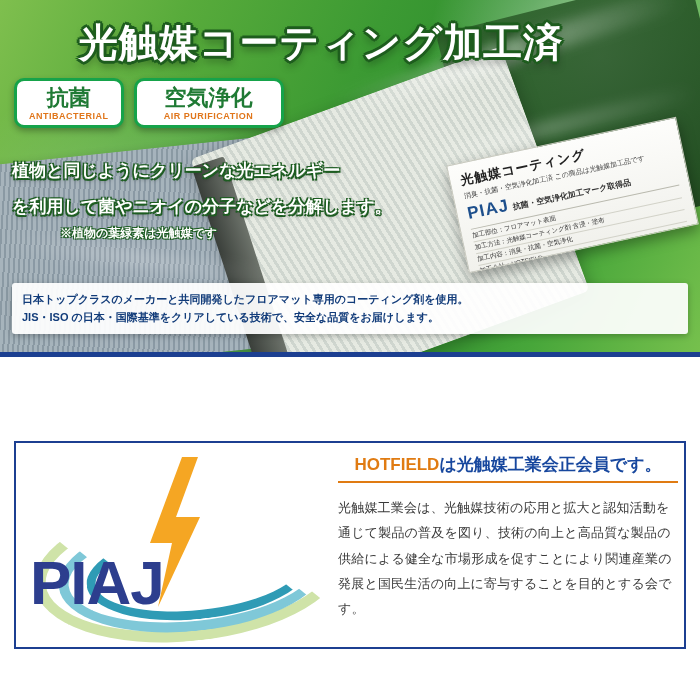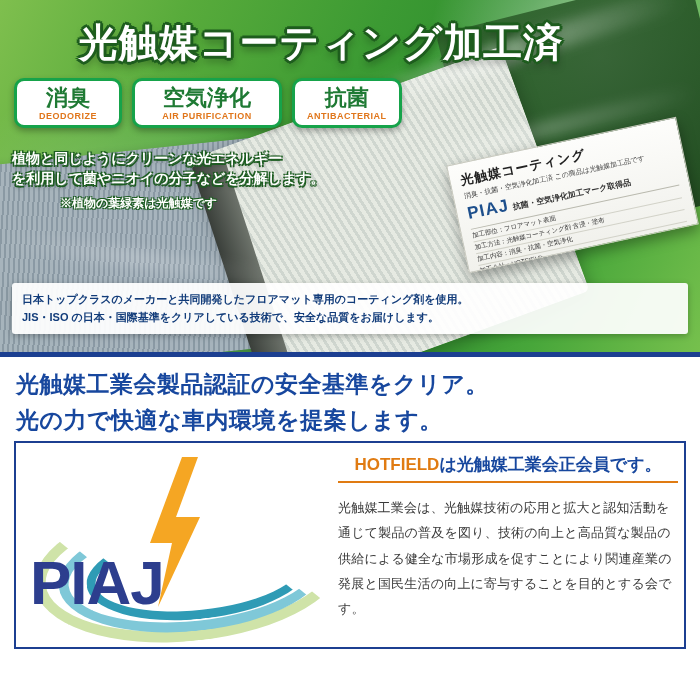--- a/index.html
+++ b/index.html
@@ -133,29 +133,30 @@
   }
   .badge.wide { min-width: 120px; }
 
   
   .desc {
     position: absolute;
     left: 12px; top: 148px;
     width: 470px;
   }
   .desc .line {
-    font-size: 14px;
+    font-size: 17px;
     font-weight: bold;
     color: #ffffff;
     line-height: 1.45;
     text-shadow:
       -1.5px -1.5px 0 #1d5d21, 1.5px -1.5px 0 #1d5d21,
       -1.5px 1.5px 0 #1d5d21, 1.5px 1.5px 0 #1d5d21,
       0 2px 4px rgba(0,0,0,0.4);
     white-space: nowrap;
+    margin-top: 11px;
   }
   .desc .note {
     margin-top: 6px;
     font-size: 12px;
     font-weight: bold;
     color: #ffffff;
     text-shadow: -1px -1px 0 #1d5d21, 1px -1px 0 #1d5d21, -1px 1px 0 #1d5d21, 1px 1px 0 #1d5d21;
     white-space: nowrap;
     padding-left: 48px;
   }
@@ -366,30 +367,26 @@
     <div class="mat-left"></div>
     <div class="mat-mid"></div>
     <div class="streak s1"></div>
     <div class="streak s2"></div>
     <div class="streak s3"></div>
 
     <div class="main-title">光触媒コーティング加工済</div>
 
     <div class="badges">
       <div class="badge">
-        <div class="jp">消臭</div>
-        <div class="en">DEODORIZE</div>
+        <div class="jp">抗菌</div>
+        <div class="en">ANTIBACTERIAL</div>
       </div>
       <div class="badge wide">
         <div class="jp">空気浄化</div>
         <div class="en">AIR PURIFICATION</div>
-      </div>
-      <div class="badge">
-        <div class="jp">抗菌</div>
-        <div class="en">ANTIBACTERIAL</div>
       </div>
     </div>
 
     <div class="desc">
       <div class="line">植物と同じようにクリーンな光エネルギー</div>
       <div class="line">を利用して菌やニオイの分子などを分解します。</div>
       <div class="note">※植物の葉緑素は光触媒です</div>
     </div>
 
     <div class="label-card">
@@ -410,24 +407,20 @@
     <div class="info-strip">
       <div class="l">日本トップクラスのメーカーと共同開発したフロアマット専用のコーティング剤を使用。</div>
       <div class="l">JIS・ISO の日本・国際基準をクリアしている技術で、安全な品質をお届けします。</div>
     </div>
   </div>
 
   <div class="divider"></div>
 
   <div class="bottom">
 
-    <div class="headline">
-      <div class="hl">光触媒工業会製品認証の安全基準をクリア。</div>
-      <div class="hl">光の力で快適な車内環境を提案します。</div>
-    </div>
 
     <div class="piaj-panel">
 
       <div class="piaj-logo-area">
         <div class="swoosh sw1"></div>
         <div class="swoosh sw2"></div>
         <div class="swoosh sw3"></div>
         <svg class="bolt" viewBox="0 0 64 150">
           <polygon points="40,0 8,86 30,86 16,150 58,60 34,60 56,0" fill="#f5a623"></polygon>
         </svg>

